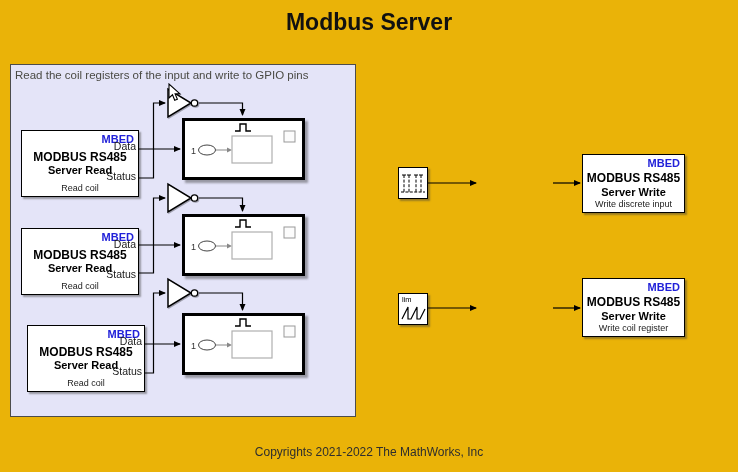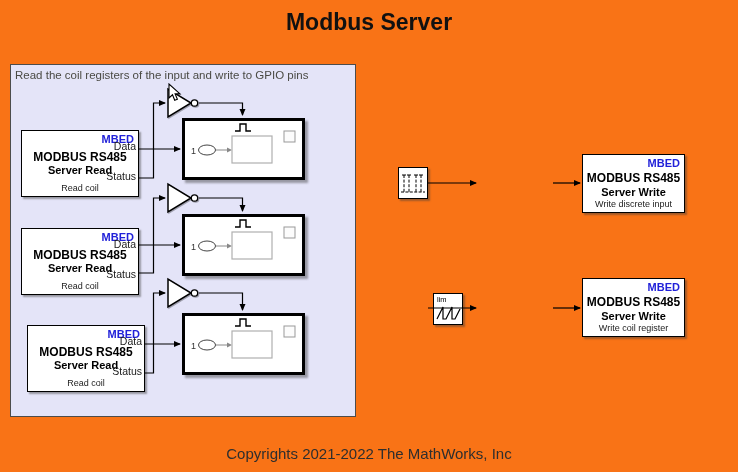--- a/index.html
+++ b/index.html
@@ -1,20 +1,20 @@
 <!DOCTYPE html>
 <html><head>
 <meta charset="utf-8">
 <style>
   html,body{margin:0;padding:0;background:#fff;}
-  .canvas{position:relative;width:738px;height:472px;background:#f97316;overflow:hidden;
+  .canvas{position:relative;width:738px;height:472px;background:#eab308;overflow:hidden;
           font-family:"Liberation Sans", sans-serif;color:#000;}
   .abs{position:absolute;}
   .page-title{left:0;top:9px;width:738px;text-align:center;font-size:23px;font-weight:bold;color:#111;}
-  .footer{left:0;top:445px;width:738px;text-align:center;font-size:15px;color:#2e2e2e;}
+  .footer{left:0;top:445px;width:738px;text-align:center;font-size:12px;color:#2e2e2e;}
 
   .region{position:absolute;top:64px;height:353px;border:1.5px solid #4c4c4c;box-sizing:border-box;}
   .region.left{left:10px;width:346px;background:#e4e4f8;}
   .region.right{left:377px;width:351px;background:#fdefe9;}
   .region-label{position:absolute;left:4px;top:4px;font-size:11.5px;color:#4a4a44;white-space:nowrap;}
 
   .block{position:absolute;background:#fff;border:1.3px solid #000;box-sizing:border-box;
          box-shadow:2px 2px 1.5px rgba(60,60,60,.45);}
   .read-block{width:118px;height:67px;}
   .write-block{width:103px;height:59px;}
@@ -138,21 +138,21 @@
       </g>
     </svg>
   </div>
   <div class="block write-block" style="left:582px;top:154px;">
     <span class="tag">MBED</span>
     <span class="t1" style="top:16px;">MODBUS RS485</span>
     <span class="t2" style="top:31px;">Server Write</span>
     <span class="sub">Write discrete input</span>
   </div>
 
-  <div class="block src-block" style="left:398px;top:293px;margin-left:35px;">
+  <div class="block src-block" style="left:398px;top:293px;">
     <span class="srclab">lim</span>
     <svg width="26" height="26" viewBox="0 0 26 26">
       <polyline points="2,23 8,11 8,23 11,23 17,11 17,23 20,23 25,13" fill="none" stroke="#000" stroke-width="1.2"></polyline>
     </svg>
   </div>
   <div class="block write-block" style="left:582px;top:278px;">
     <span class="tag">MBED</span>
     <span class="t1" style="top:16px;">MODBUS RS485</span>
     <span class="t2" style="top:31px;">Server Write</span>
     <span class="sub">Write coil register</span>

